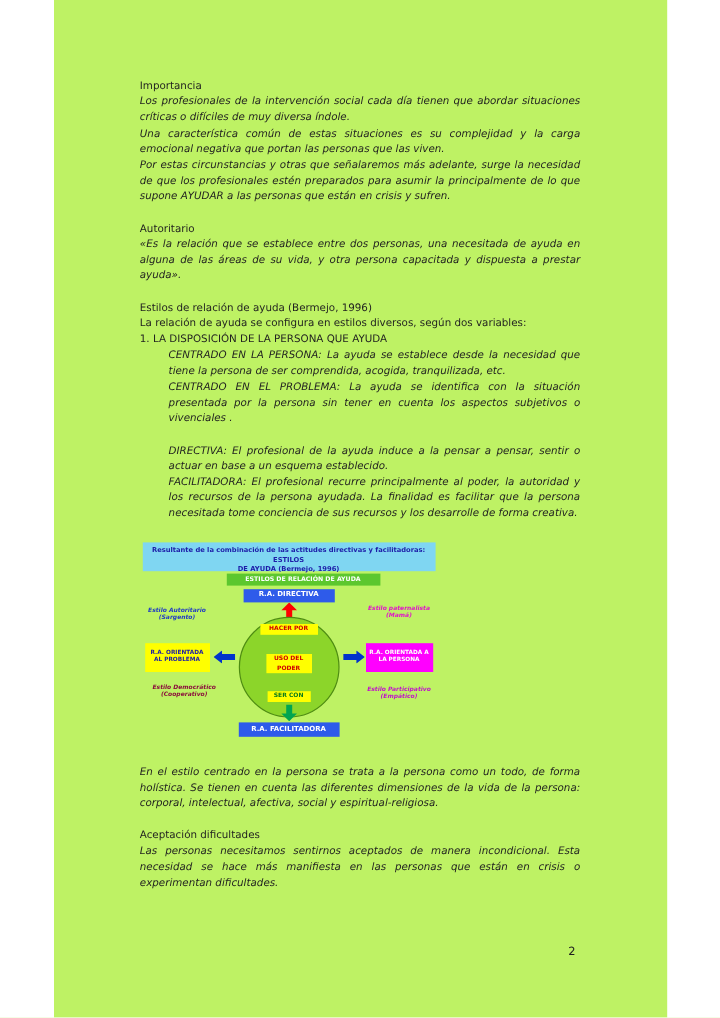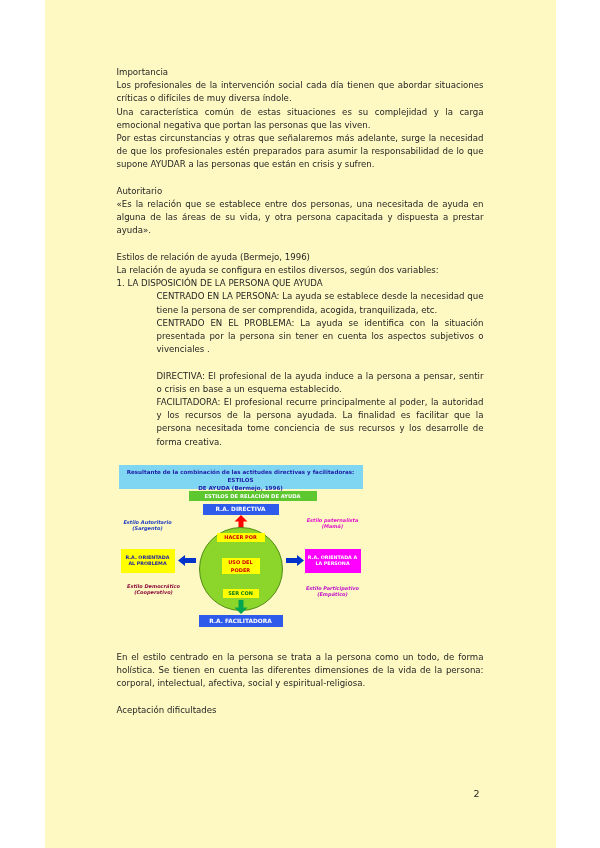--- a/index.html
+++ b/index.html
@@ -1,26 +1,26 @@
 <!DOCTYPE html>
 <html style="--header-bg: #7fd6f2; --header-text: #1d1da8; --axis-bg: #5cc72e; --axis-text: #ffffff; --blue-box: #2e5bea; --yellow: #ffff00; --magenta: #ff00ff; --circle-fill: #8cd52a; --circle-border: #4e8c12; --arrow-up: #ff0000; --arrow-side: #0033cc; --arrow-down: #00a550; --chip-text-red: #d00000; --chip-text-green: #067a1e; --left-box-text: #1d1da8; --right-box-text: #ffffff; --tl-color: #1f3bc4; --tr-color: #e013c9; --bl-color: #8b0f3c; --br-color: #c013c9;"><head>
 <meta charset="utf-8">
 <style>
   * { margin:0; padding:0; box-sizing:border-box; }
   html, body { background:#ffffff; }
   .page {
     position:relative; width:511px; height:848px; margin:0 auto;
-    background:#fef9c3; overflow:hidden;
+    background:#bef264; overflow:hidden;
     font-family:"DejaVu Sans","Liberation Sans",sans-serif;
     color:#1f1f1f;
   }
   .content { padding:66px 72px 0 72px; font-size:8.6px; line-height:13.2px; }
   p { margin:0; }
-  .j { text-align:justify; }
-  .ind { margin-left:40px; }
+  .j { text-align:justify;font-style:italic; }
+  .ind { margin-left:24px; }
   .sp { height:13.2px; }
   .page-number { position:absolute; top:788px; right:76px; font-size:9.5px; }
 
   
   .diagram { position:relative; width:244px; height:166px; margin:16px 0 20px 2px; font-weight:bold; }
   .dg-header {
     position:absolute; left:0; top:0; width:244px; height:24px;
     background:var(--header-bg,#7fd6f2); color:var(--header-text,#1d1da8);
     font-size:5.6px; line-height:8px; text-align:center; padding-top:3px;
   }
@@ -61,38 +61,38 @@
 </style>
 </head>
 <body>
 
 <div class="page">
   <main class="content">
 
     <p>Importancia</p>
     <p class="j">Los profesionales de la intervención social cada día tienen que abordar situaciones críticas o difíciles de muy diversa índole.</p>
     <p class="j">Una característica común de estas situaciones es su complejidad y la carga emocional negativa que portan las personas que las viven.</p>
-    <p class="j">Por estas circunstancias y otras que señalaremos más adelante, surge la necesidad de que los profesionales estén preparados para asumir la responsabilidad de lo que supone AYUDAR a las personas que están en crisis y sufren.</p>
+    <p class="j">Por estas circunstancias y otras que señalaremos más adelante, surge la necesidad de que los profesionales estén preparados para asumir la principalmente de lo que supone AYUDAR a las personas que están en crisis y sufren.</p>
 
     <div class="sp"></div>
 
     <p>Autoritario</p>
     <p class="j">«Es la relación que se establece entre dos personas, una necesitada de ayuda en alguna de las áreas de su vida, y otra persona capacitada y dispuesta a prestar ayuda».</p>
 
     <div class="sp"></div>
 
     <p>Estilos de relación de ayuda (Bermejo, 1996)</p>
     <p>La relación de ayuda se configura en estilos diversos, según dos variables:</p>
     <p>1. LA DISPOSICIÓN DE LA PERSONA QUE AYUDA</p>
     <p class="j ind">CENTRADO EN LA PERSONA: La ayuda se establece desde la necesidad que tiene la persona de ser comprendida, acogida, tranquilizada, etc.</p>
     <p class="j ind">CENTRADO EN EL PROBLEMA: La ayuda se identifica con la situación presentada por la persona sin tener en cuenta los aspectos subjetivos o vivenciales .</p>
 
     <div class="sp"></div>
 
-    <p class="j ind">DIRECTIVA: El profesional de la ayuda induce a la persona a pensar, sentir o crisis en base a un esquema establecido.</p>
+    <p class="j ind">DIRECTIVA: El profesional de la ayuda induce a la pensar a pensar, sentir o actuar en base a un esquema establecido.</p>
     <p class="j ind">FACILITADORA: El profesional recurre principalmente al poder, la autoridad y los recursos de la persona ayudada. La finalidad es facilitar que la persona necesitada tome conciencia de sus recursos y los desarrolle de forma creativa.</p>
 
     <figure class="diagram">
       <div class="dg-header">
         <div>Resultante de la combinación de las actitudes directivas y facilitadoras: ESTILOS</div>
         <div>DE AYUDA (Bermejo, 1996)</div>
       </div>
       <div class="dg-axis">ESTILOS DE RELACIÓN DE AYUDA</div>
 
       <div class="dg-box dg-top">R.A. DIRECTIVA</div>
@@ -137,17 +137,18 @@
         <div>Estilo Participativo</div>
         <div>(Empático)</div>
       </div>
     </figure>
 
     <p class="j">En el estilo centrado en la persona se trata a la persona como un todo, de forma holística. Se tienen en cuenta las diferentes dimensiones de la vida de la persona: corporal, intelectual, afectiva, social y espiritual-religiosa.</p>
 
     <div class="sp"></div>
 
     <p>Aceptación dificultades</p>
+    <p class="j">Las personas necesitamos sentirnos aceptados de manera incondicional. Esta necesidad se hace más manifiesta en las personas que están en crisis o experimentan dificultades.</p>
 
   </main>
 
   <div class="page-number">2</div>
 </div>
 
 </body></html>

